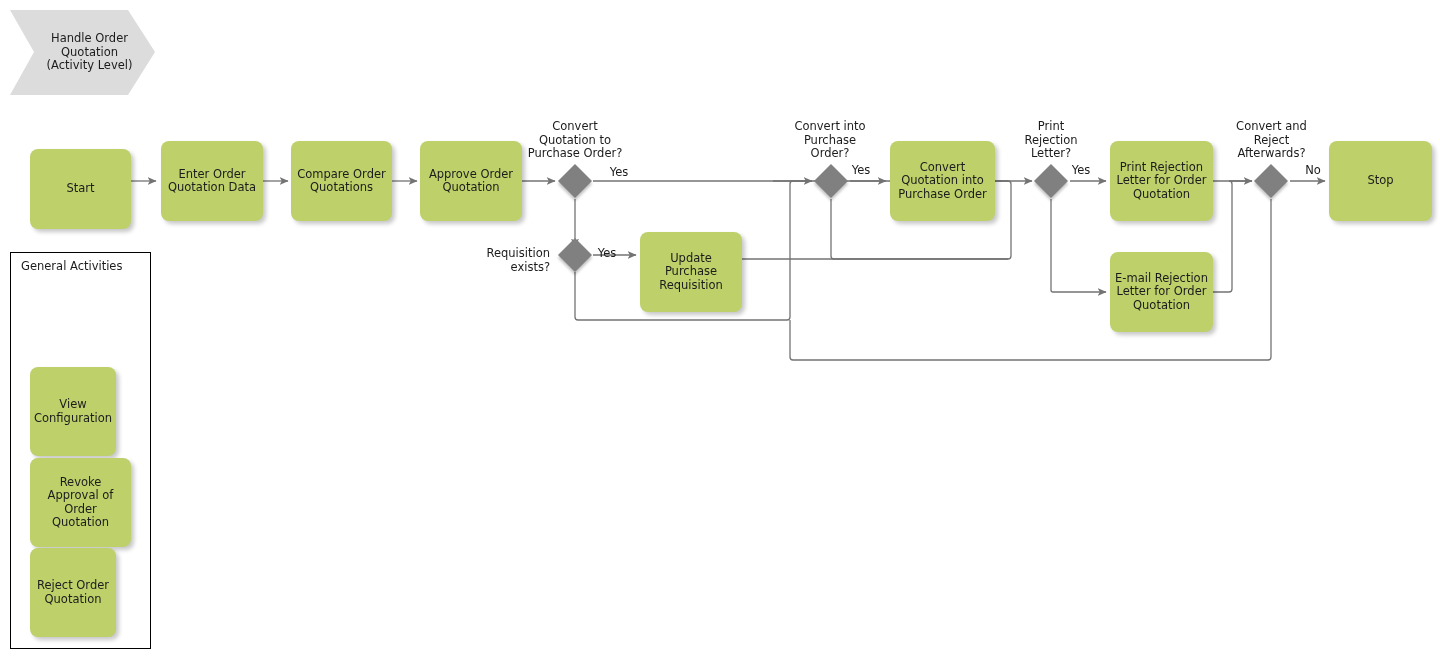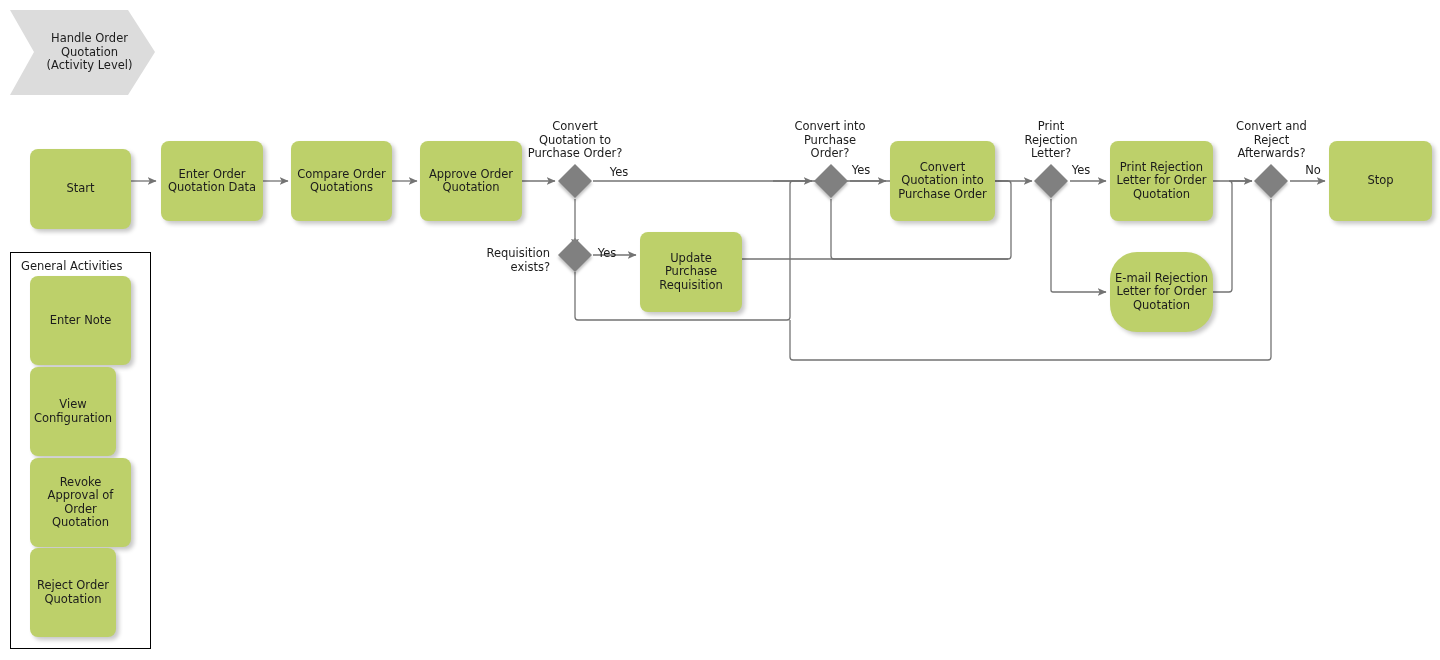--- a/index.html
+++ b/index.html
@@ -113,21 +113,21 @@
   <div class="node" style="left:890px;top:141px;width:105px;height:80px;">
     <span>Convert
 Quotation into
 Purchase Order</span>
   </div>
   <div class="node" style="left:1110px;top:141px;width:103px;height:80px;">
     <span>Print Rejection
 Letter for Order
 Quotation</span>
   </div>
-  <div class="node" style="left:1110px;top:252px;width:103px;height:80px;border-radius:27px;">
+  <div class="node" style="left:1110px;top:252px;width:103px;height:80px;">
     <span>E-mail Rejection
 Letter for Order
 Quotation</span>
   </div>
   <div class="node" style="left:1329px;top:141px;width:103px;height:80px;">
     <span>Stop</span>
   </div>
 
   <div class="dwrap" style="left:558px;top:164px;">
     <div class="diamond" style="left:5px;top:5px;"></div>
@@ -162,23 +162,20 @@
 
   <div class="lab" style="left:598px;top:166px;width:42px;">Yes</div>
   <div class="lab" style="left:586px;top:247px;width:42px;">Yes</div>
   <div class="lab" style="left:840px;top:164px;width:42px;">Yes</div>
   <div class="lab" style="left:1060px;top:164px;width:42px;">Yes</div>
   <div class="lab" style="left:1292px;top:164px;width:42px;">No</div>
 
   <div class="panel"></div>
   <div class="panel-title">General Activities</div>
 
-  <div class="node" style="left:30px;top:276px;width:101px;height:89px;">
-    <span>Enter Note</span>
-  </div>
   <div class="node" style="left:30px;top:367px;width:86px;height:89px;">
     <span>View
 Configuration</span>
   </div>
   <div class="node" style="left:30px;top:458px;width:101px;height:89px;">
     <span>Revoke
 Approval of
 Order Quotation</span>
   </div>
   <div class="node" style="left:30px;top:548px;width:86px;height:89px;">

